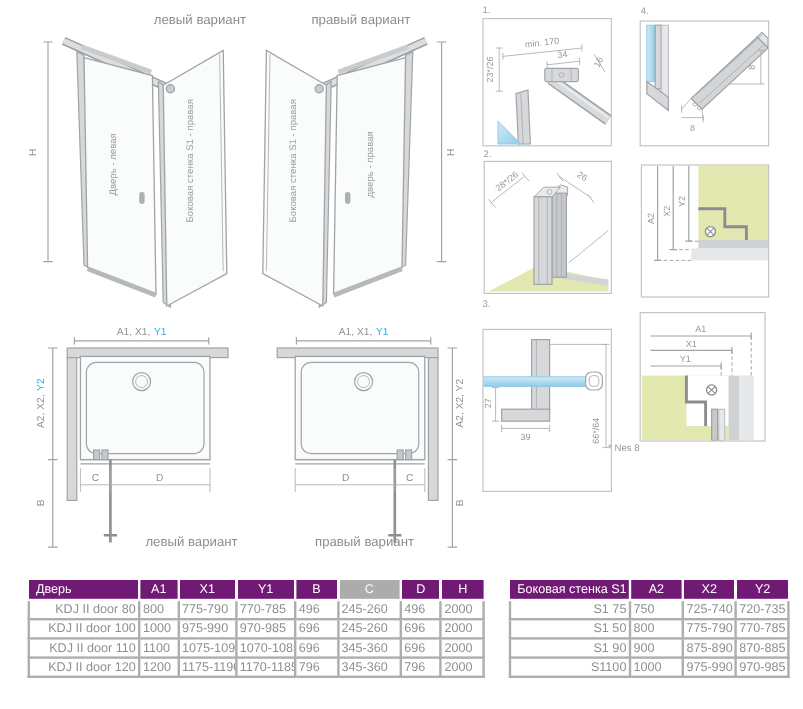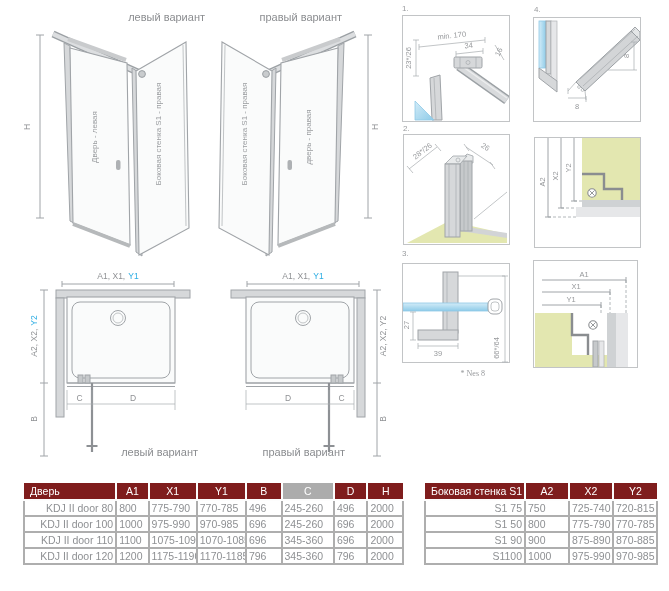--- a/index.html
+++ b/index.html
@@ -19,21 +19,21 @@
   .sil2{fill:#c6c9cb;stroke:#a0a4a8;stroke-width:1;}
   .silL{fill:#e6e7e9;stroke:#b0b3b6;stroke-width:.7;}
   .wht{fill:#fafbfb;stroke:#a0a4a8;stroke-width:1.1;}
   .grn{fill:#e3e7b0;}
   text.dim{font:7.5px "Liberation Sans",sans-serif;fill:#96989b;}
   text.dim2{font:8.5px "Liberation Sans",sans-serif;fill:#8f9194;}
   text.lab{font:8px "Liberation Sans",sans-serif;fill:#9a9da0;}
   .acc{fill:#2bace3;}
   table{border-collapse:collapse;position:absolute;table-layout:fixed;
         font-size:10.5px;color:#8e9093;background:#fff;}
-  th{background:#7f1d1d;color:#fff;font-weight:normal;padding:2px 3px;height:12px;
+  th{background:#701a75;color:#fff;font-weight:normal;padding:2px 3px;height:12px;
      border:2px solid #fdfdfd;border-top:none;text-align:center;overflow:hidden;white-space:nowrap;}
   th:first-child{text-align:left;border-left:none;padding-left:6px;}
   th:last-child{border-right:none;}
   th.hl{background:#acacac;}
   td{border:2px solid #aeaeae;padding:1px 2px;height:12px;
      overflow:hidden;white-space:nowrap;}
   td:first-child{text-align:right;padding-left:6px;}
 </style>
 </head>
 <body>
@@ -216,21 +216,21 @@
     <path class="ln" d="M13 0 V79 M10 79 H16"></path>
     <path class="ln" d="M26 0 V70 M23 70 H29"></path>
     <path class="ln" d="M39 0 V63 M36 63 H42"></path>
     <path class="dash" d="M13 79 H41 M26 70 H41 M39 63 H47"></path>
     <text class="dim" text-anchor="middle" transform="rotate(-90 10 44)" x="10" y="44">A2</text>
     <text class="dim" text-anchor="middle" transform="rotate(-90 23 38)" x="23" y="38">X2</text>
     <text class="dim acc" text-anchor="middle" transform="rotate(-90 36 30)" x="36" y="30">Y2</text>
   </svg>
   </div>
 
-  <div class="box" style="left:402px;top:263px;width:108px;height:100px;">
+  <div class="box" style="left:402px;top:274px;width:108px;height:136px;">
   <svg width="106" height="106" viewBox="0 0 106 106">
     <defs>
           <linearGradient id="gb3" x1="0" y1="0" x2="0" y2="1">
       <stop offset="0" stop-color="#d3ecf8"></stop>
             <stop offset="1" stop-color="#8ecbe8"></stop>
           </linearGradient>
         </defs>
     <rect x="40" y="8" width="15" height="61" class="sil"></rect>
     <path class="lnth" d="M44 8 V69"></path>
     <rect x="15" y="66" width="40" height="10" class="sil"></rect>
@@ -238,21 +238,21 @@
     <rect x="85" y="35" width="14" height="15" rx="5" fill="#fff" stroke="#a0a4a8"></rect>
     <rect x="88" y="38" width="8" height="9" rx="3" class="lnth"></rect>
     <path class="lnth" d="M10 48 V76 M7 48 H13 M7 76 H13"></path>
     <path class="lnth" d="M15 79 V85 M55 79 V85 M15 82 H55"></path>
     <path class="lnth" d="M102 12 V98 M99 12 H105 M99 98 H105 M55 12 H102"></path>
     <text class="dim" text-anchor="middle" transform="rotate(-90 6 61)" x="6" y="61">27</text>
     <text class="dim" text-anchor="middle" x="35" y="92">39</text>
     <text class="dim" text-anchor="middle" transform="rotate(-90 96 84)" x="96" y="84">66*/64</text>
   </svg>
   </div>
-  <div class="note" style="left:430px;top:369px;width:55px;font-family:Liberation Serif, serif;">* Nes 8</div>
+  <div class="note" style="left:478px;top:369px;width:55px;">* Nes 8</div>
 
   <div class="box" style="left:533px;top:260px;width:105px;height:108px;">
   <svg width="103" height="106" viewBox="0 0 103 106">
     <rect x="1" y="52" width="72" height="54" class="grn"></rect>
     <rect x="73" y="52" width="9" height="54" fill="#cfd2d4"></rect>
     <rect x="82" y="52" width="12" height="54" fill="#e6e7e9"></rect>
     <rect x="38" y="52" width="35" height="42" fill="#fff"></rect>
     <rect x="59" y="80" width="5" height="26" class="sil2"></rect>
     <rect x="65" y="80" width="5" height="26" class="silL"></rect>
     <path class="thick" d="M38 52 V74 H54 V94"></path>
@@ -348,21 +348,21 @@
           <th>A2</th>
           <th>X2</th>
           <th>Y2</th>
         </tr>
       </thead>
     <tbody>
         <tr>
           <td>S1 75</td>
           <td>750</td>
           <td>725-740</td>
-          <td>720-815</td>
+          <td>720-735</td>
         </tr>
         <tr>
           <td>S1 50</td>
           <td>800</td>
           <td>775-790</td>
           <td>770-785</td>
         </tr>
         <tr>
           <td>S1 90</td>
           <td>900</td>

